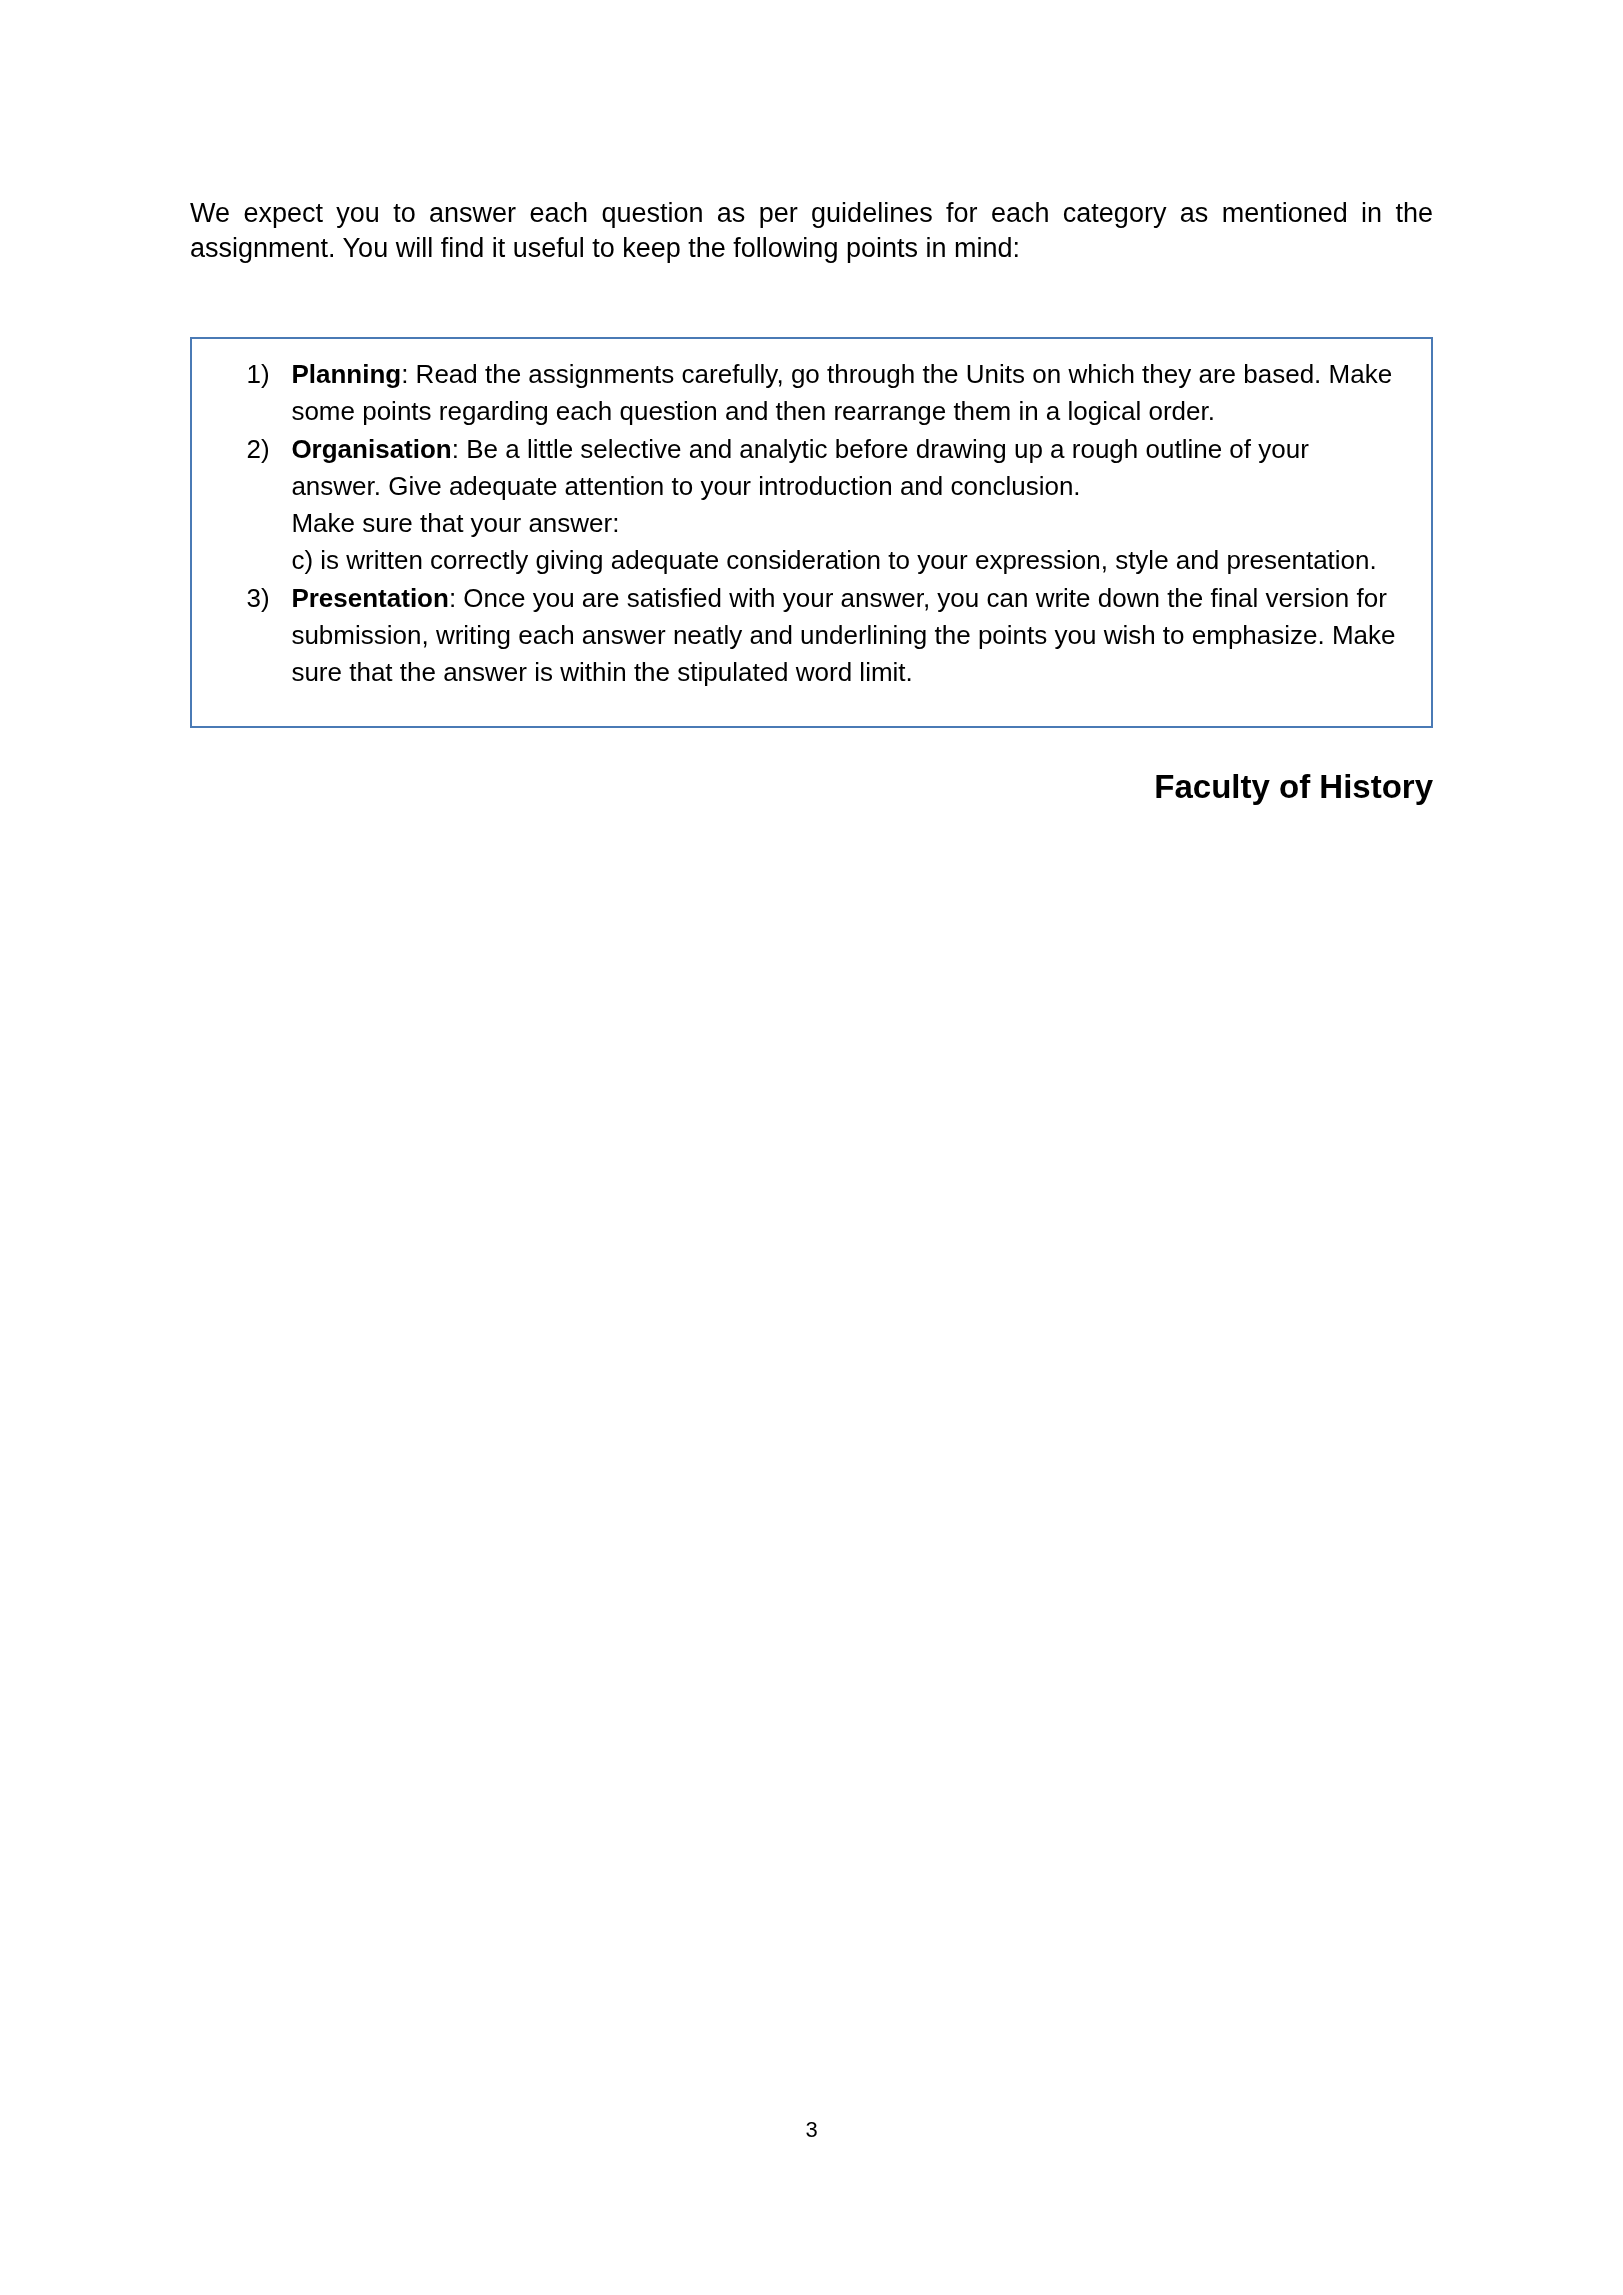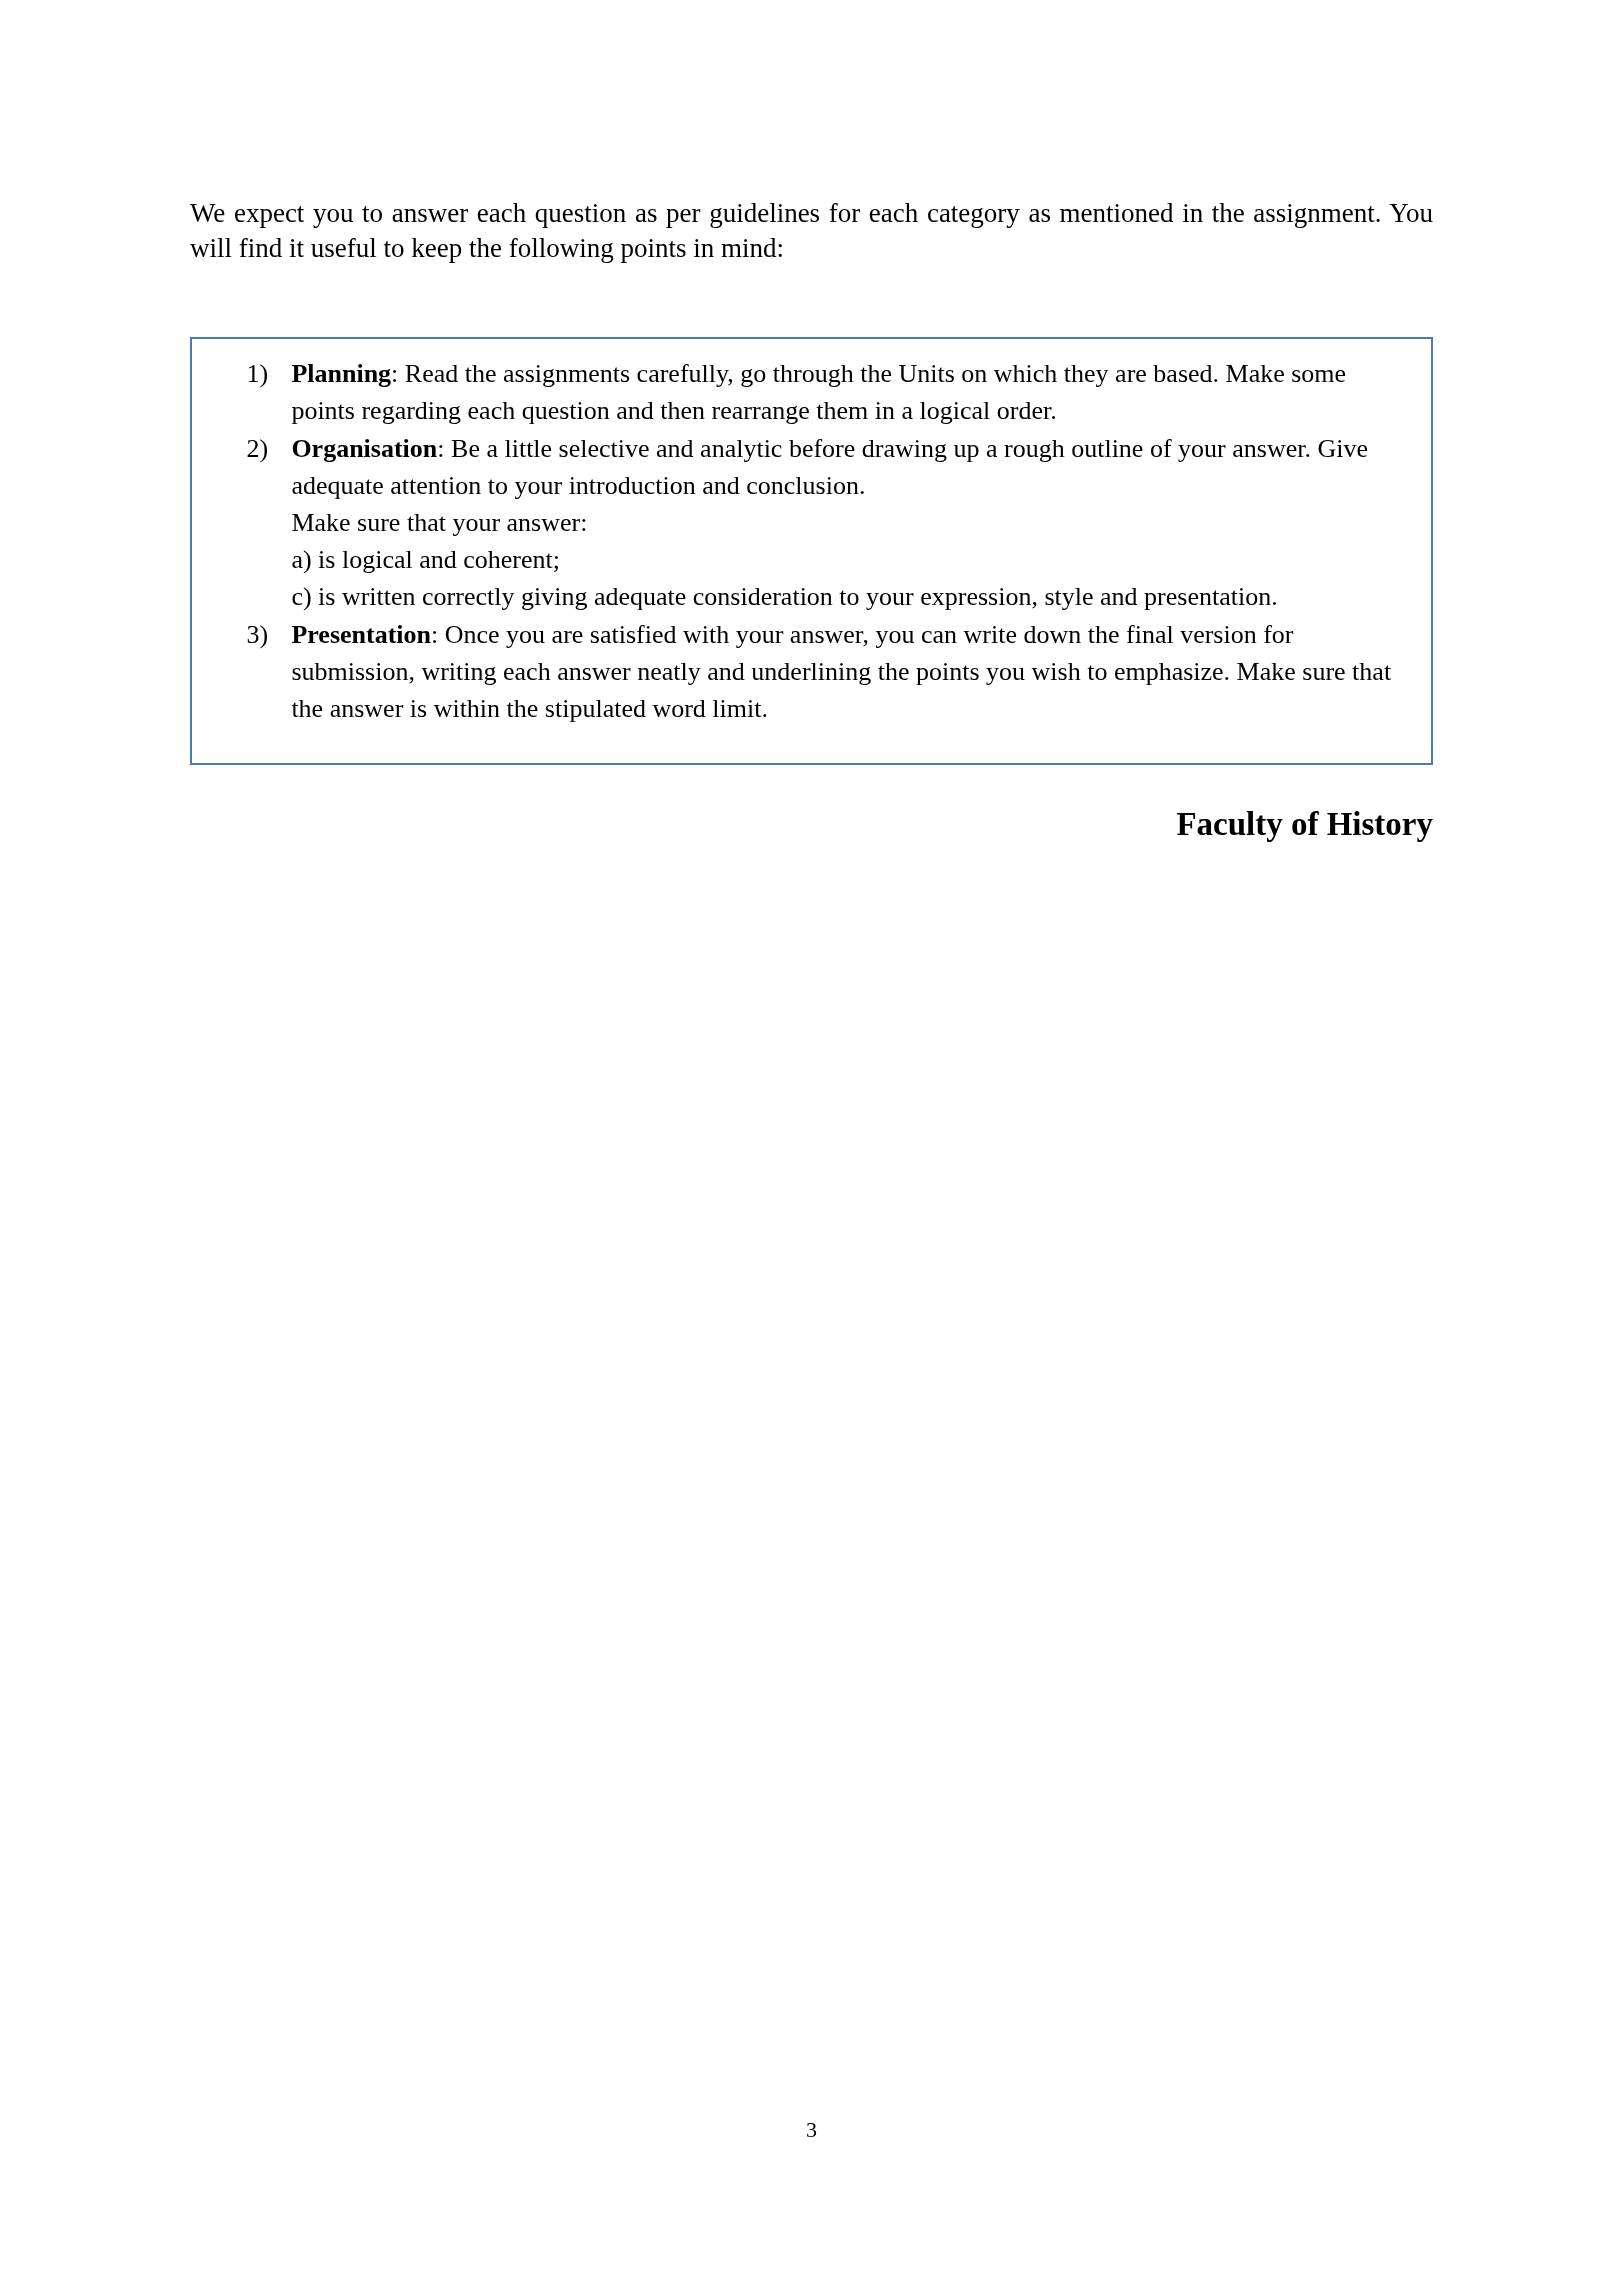--- a/index.html
+++ b/index.html
@@ -5,21 +5,21 @@
   html, body {
     margin: 0;
     padding: 0;
     background: #ffffff;
   }
   .page {
     position: relative;
     width: 1623px;
     height: 2295px;
     background: #ffffff;
-    font-family: Liberation Serif, serif;
+    font-family: Liberation Sans, sans-serif;
     color: #000000;
     box-sizing: border-box;
   }
   .content {
     position: absolute;
     left: 190px;
     top: 196px;
     width: 1243px;
   }
   .intro {
@@ -101,21 +101,20 @@
     <div class="box" style="border-color: rgb(74, 122, 181);">
       <ol class="guidelines">
 
         <li>
           <span class="lead">Planning</span><span>: Read the assignments carefully, go through the Units on which they are based. Make some points regarding each question and then rearrange them in a logical order.</span>
         </li>
 
         <li>
           <span class="lead">Organisation</span><span>: Be a little selective and analytic before drawing up a rough outline of your answer. Give adequate attention to your introduction and conclusion.</span>
           <span class="subline">Make sure that your answer:</span>
-          <span class="subline">a) is logical and coherent;</span>
           <span class="subline">c) is written correctly giving adequate consideration to your expression, style and presentation.</span>
         </li>
 
         <li>
           <span class="lead">Presentation</span><span>: Once you are satisfied with your answer, you can write down the final version for submission, writing each answer neatly and underlining the points you wish to emphasize. Make sure that the answer is within the stipulated word limit.</span>
         </li>
 
       </ol>
     </div>
 

